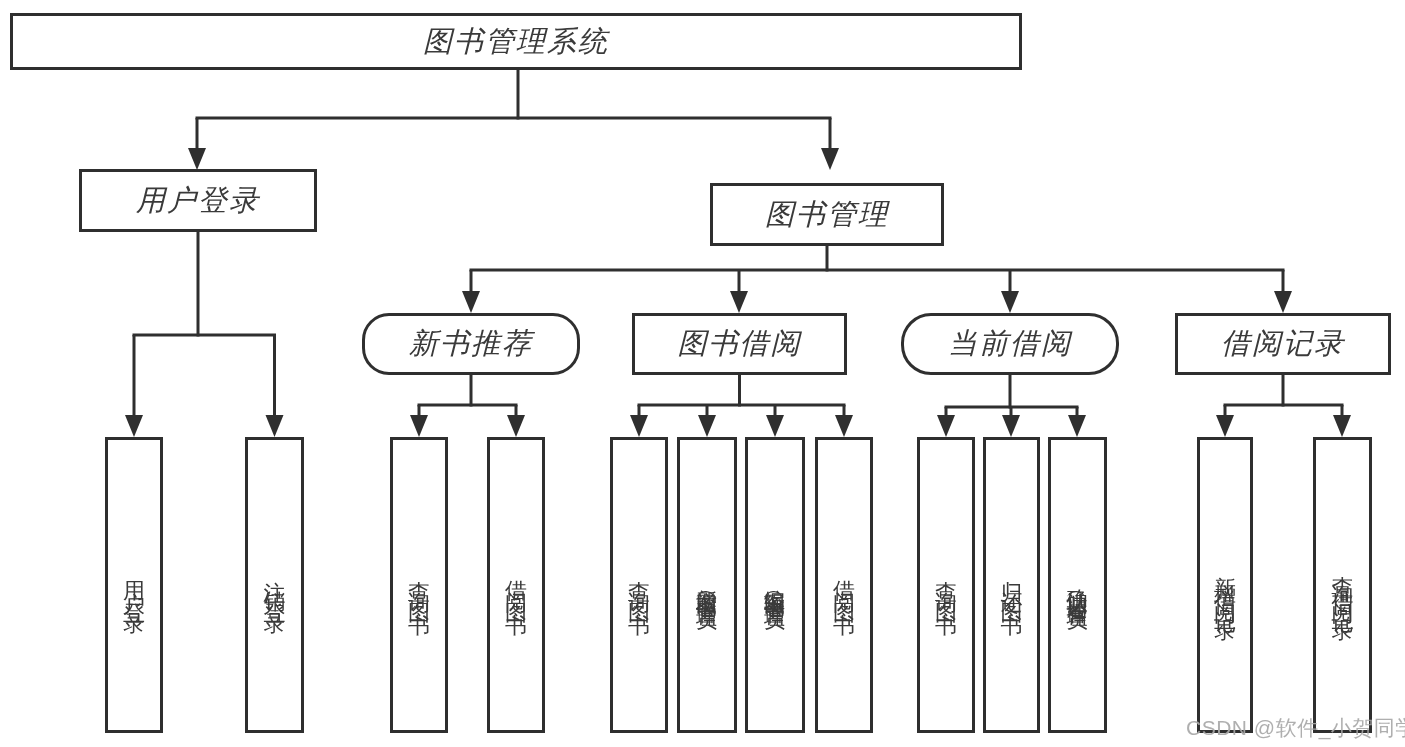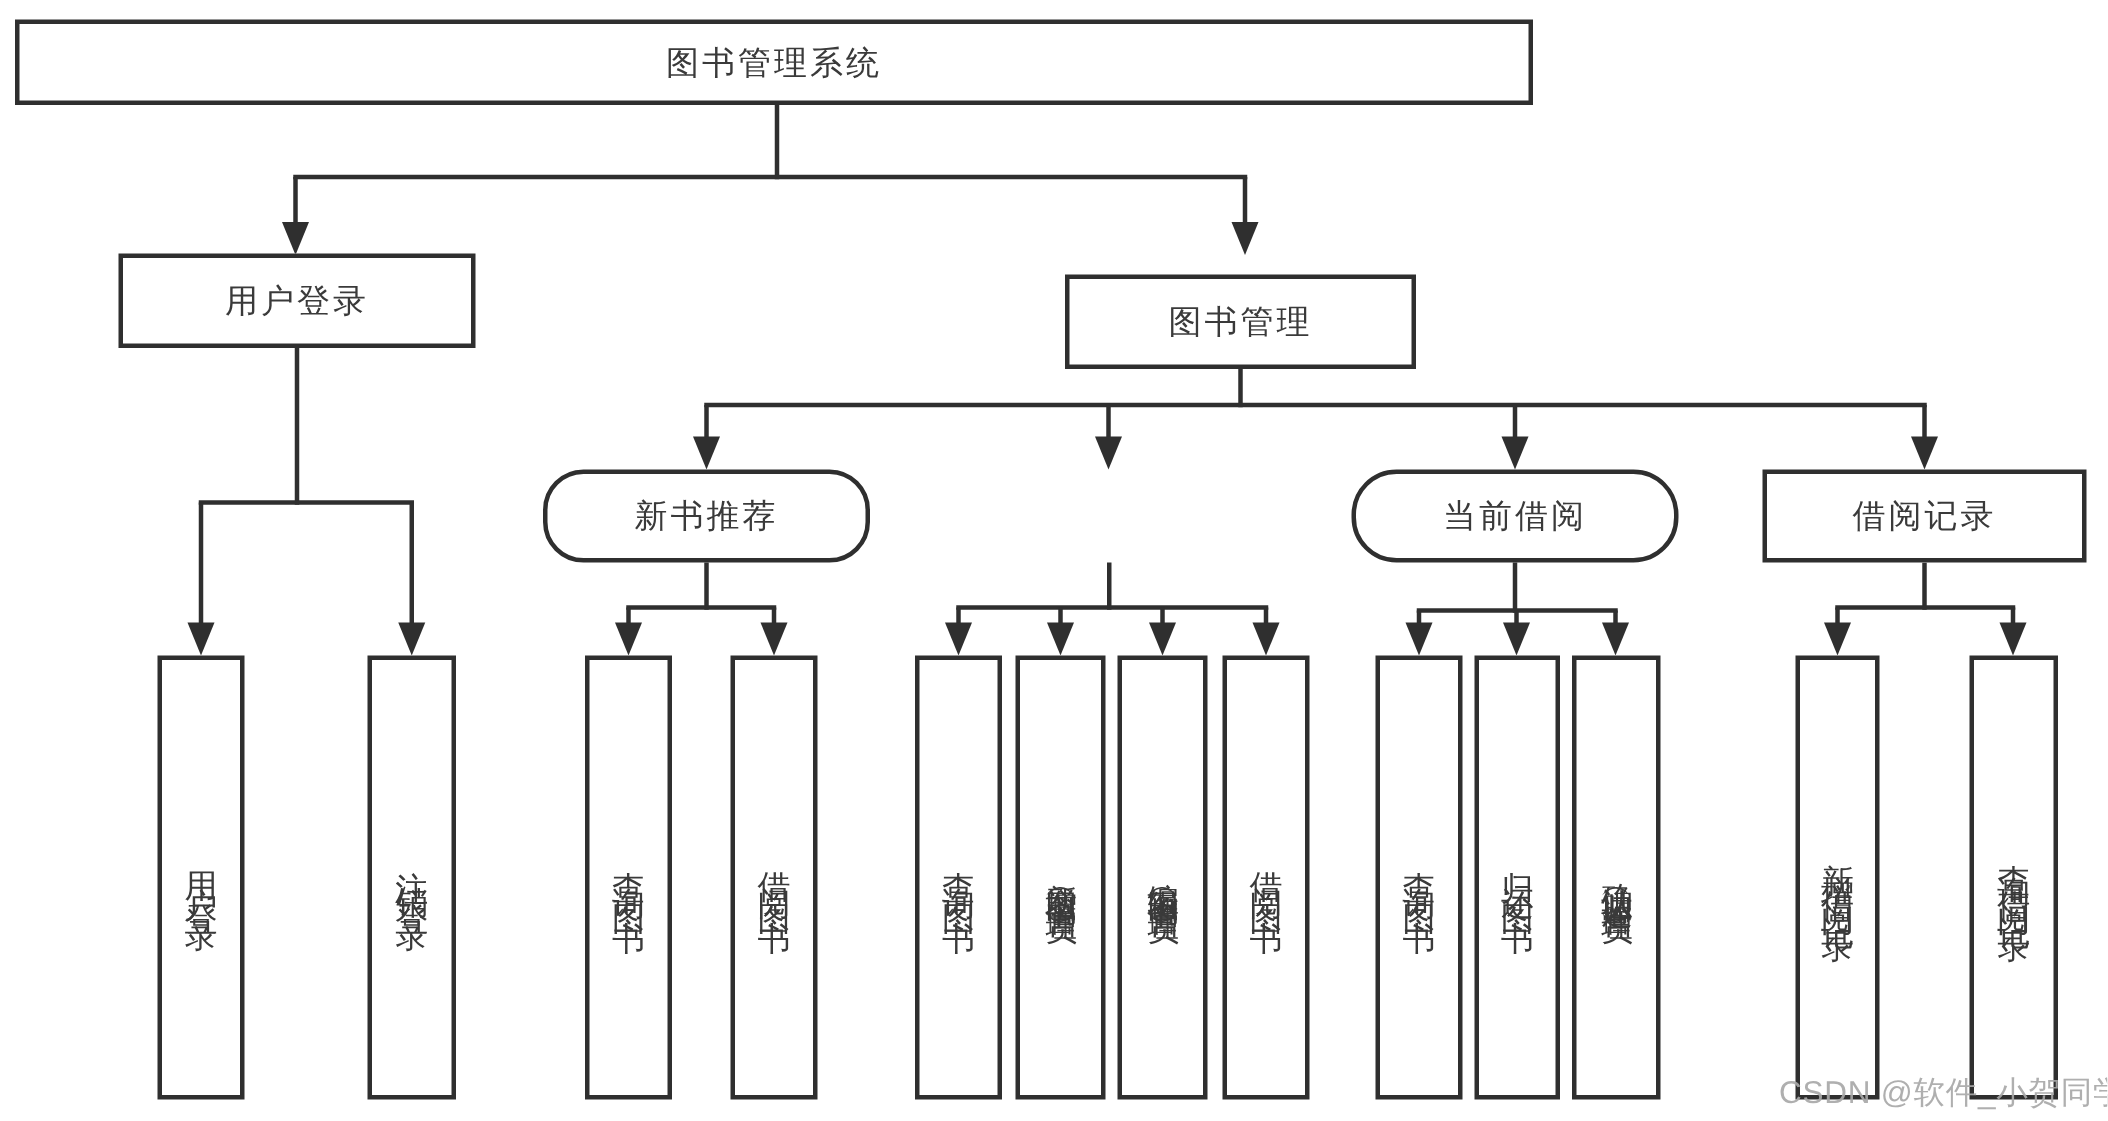--- a/index.html
+++ b/index.html
@@ -26,23 +26,24 @@
     box-sizing: border-box;
     background: #ffffff;
     border: 3px solid #2f2f2f;
     display: flex;
     align-items: center;
     justify-content: center;
     color: #3a3a3a;
     z-index: 2;
   }
   .hbox .label {
-    font-size: 22px;
+    font-size: 29px;
     letter-spacing: 2px;
     white-space: nowrap;
+    font-style: italic;
   }
   .vbox .label {
     writing-mode: vertical-rl;
     text-orientation: mixed;
     font-size: 22px;
     line-height: 1.0;
     white-space: nowrap;
   }
   .ls4  .label { letter-spacing: 11px; }
   .ls6  .label { letter-spacing: 9px;  }
@@ -139,20 +140,23 @@
   <div class="node hbox" style="left:79px; top:169px; width:238px; height:63px;">
     <span class="label">用户登录</span>
   </div>
   <div class="node hbox" style="left:710px; top:183px; width:234px; height:63px;">
     <span class="label">图书管理</span>
   </div>
 
   <div class="node hbox" style="left:362px; top:313px; width:218px; height:62px;border-radius:27px;">
     <span class="label">新书推荐</span>
   </div>
+  <div class="node hbox" style="left:632px; top:313px; width:215px; height:62px;">
+    <span class="label">图书借阅</span>
+  </div>
   <div class="node hbox" style="left:901px; top:313px; width:218px; height:62px;border-radius:30px;">
     <span class="label">当前借阅</span>
   </div>
   <div class="node hbox" style="left:1175px; top:313px; width:216px; height:62px;">
     <span class="label">借阅记录</span>
   </div>
 
   <div class="node vbox ls4" style="left:105px; top:437px; width:58px; height:296px;">
     <span class="label">用户登录</span>
   </div>

